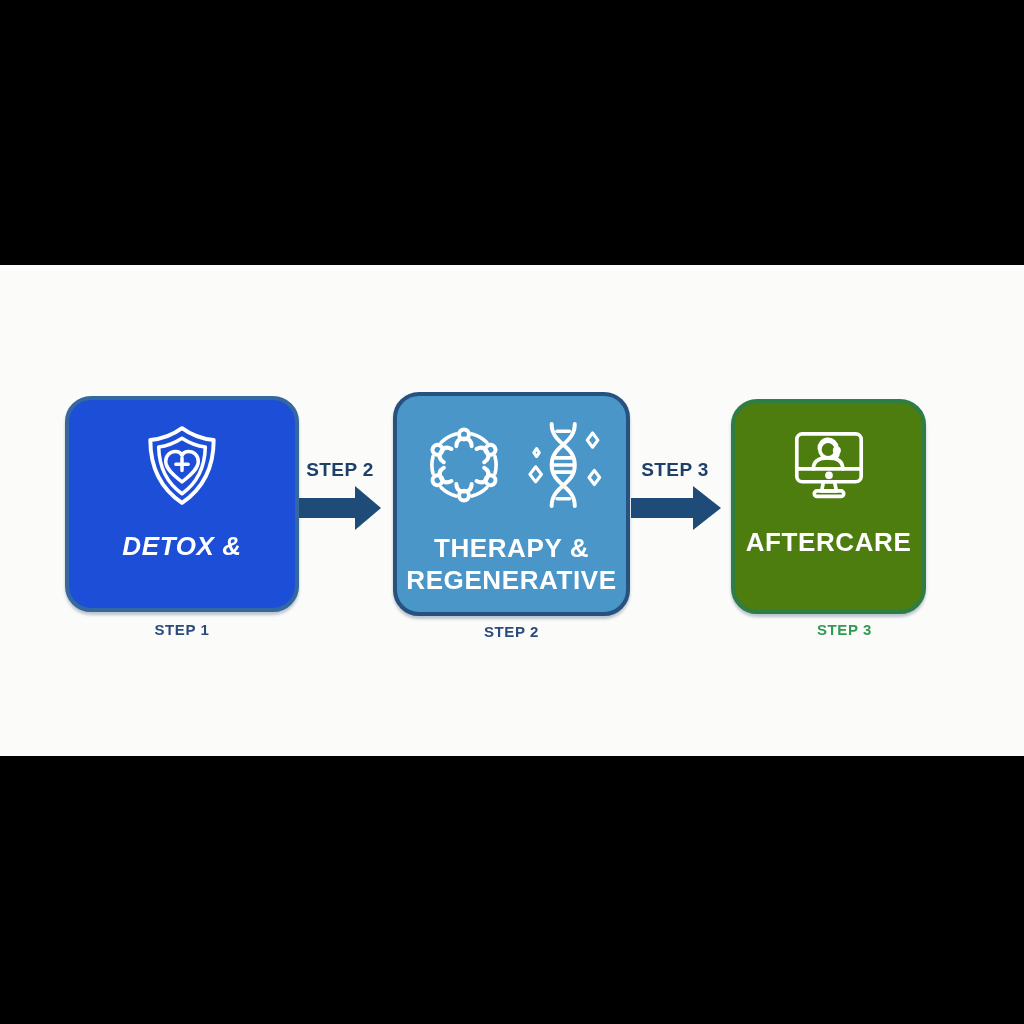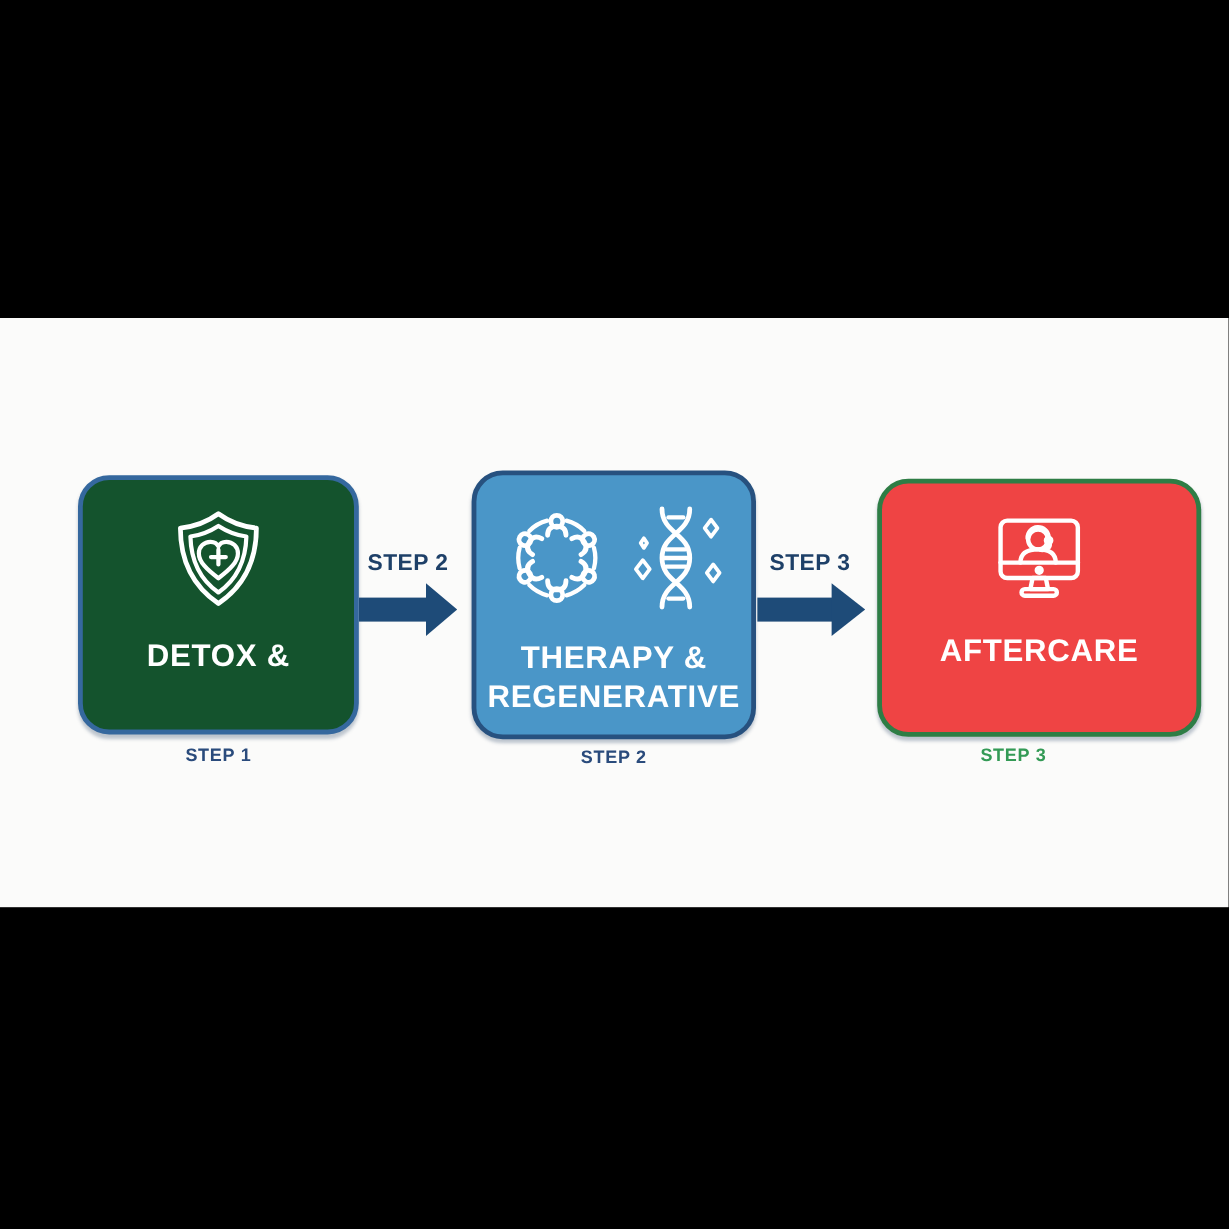--- a/index.html
+++ b/index.html
@@ -28,21 +28,21 @@
   svg.icon path, svg.icon circle, svg.icon rect, svg.icon line, svg.icon polyline{
     fill:none;stroke:#ffffff;stroke-linecap:round;stroke-linejoin:round;
   }
 </style>
 </head>
 <body>
 
 <div class="stage">
   <div class="band" style="background: rgb(251, 251, 250);"></div>
 
-  <div class="card" style="left: 65px; top: 396px; width: 234px; height: 216px; background: #14532d; border-color: rgb(53, 104, 158);">
+  <div class="card" style="left: 65px; top: 396px; width: 234px; height: 216px; background: #1d4ed8; border-color: rgb(53, 104, 158); font-style: italic;">
     <div class="icon-row" style="top:22px;">
       <svg class="icon" width="88" height="88" viewBox="0 0 100 100">
         <path stroke-width="4.5" d="M50 7 C61 15 75 19.5 86 20.5 C86 48 76.5 74 50 92 C23.5 74 14 48 14 20.5 C25 19.5 39 15 50 7 Z"></path>
         <path stroke-width="4" d="M50 18.5 C58.5 24 68.5 27.5 76.5 28.5 C76 49 68.5 68.5 50 81.5 C31.5 68.5 24 49 23.5 28.5 C31.5 27.5 41.5 24 50 18.5 Z"></path>
         <path stroke-width="4" d="M50 68 C39 59.5 31.5 52.5 31.5 44.5 C31.5 38 36.5 33.5 42.5 33.5 C45.8 33.5 48.8 35.2 50 38 C51.2 35.2 54.2 33.5 57.5 33.5 C63.5 33.5 68.5 38 68.5 44.5 C68.5 52.5 61 59.5 50 68 Z"></path>
         <path stroke-width="4" d="M50 41 L50 55 M43 48 L57 48"></path>
       </svg>
     </div>
     <div class="card-title" style="top:130px;">
       <div>DETOX &amp;</div>
@@ -130,21 +130,21 @@
     </div>
   </div>
   <div class="caption" style="left: 393px; top: 623px; width: 237px; color: rgb(42, 75, 124);">STEP 2</div>
 
   <div class="connector-label" style="left: 625px; top: 459px; width: 100px; color: rgb(30, 64, 104);">STEP 3</div>
   <svg class="arrow-svg" style="left:631px;top:484px;" width="90" height="48" viewBox="0 0 90 48">
     <rect x="0" y="14" width="64" height="20" style="fill: rgb(30, 75, 120);"></rect>
     <polygon points="62,2 90,24 62,46" style="fill: rgb(30, 75, 120);"></polygon>
   </svg>
 
-  <div class="card" style="left: 731px; top: 399px; width: 270px; height: 215px; background: #ef4444; border-color: rgb(46, 125, 69);">
+  <div class="card" style="left: 731px; top: 399px; width: 195px; height: 215px; background: #4d7c0f; border-color: rgb(46, 125, 69);">
     <div class="icon-row" style="top:18px;">
       <svg class="icon" width="92" height="92" viewBox="0 0 100 100">
         <g stroke-width="4">
           <rect x="15" y="14" width="70" height="52" rx="6"></rect>
           <line x1="15" y1="52" x2="85" y2="52"></line>
           <circle cx="50" cy="59" r="2.2" style="fill:#ffffff"></circle>
           <path d="M44 66 L56 66 L58 76 L42 76 Z"></path>
           <rect x="34" y="76" width="32" height="6" rx="3"></rect>
           <circle cx="49" cy="31" r="9"></circle>
           <path d="M33 52 C33 43 40 40 49 40 C58 40 65 43 65 52"></path>

